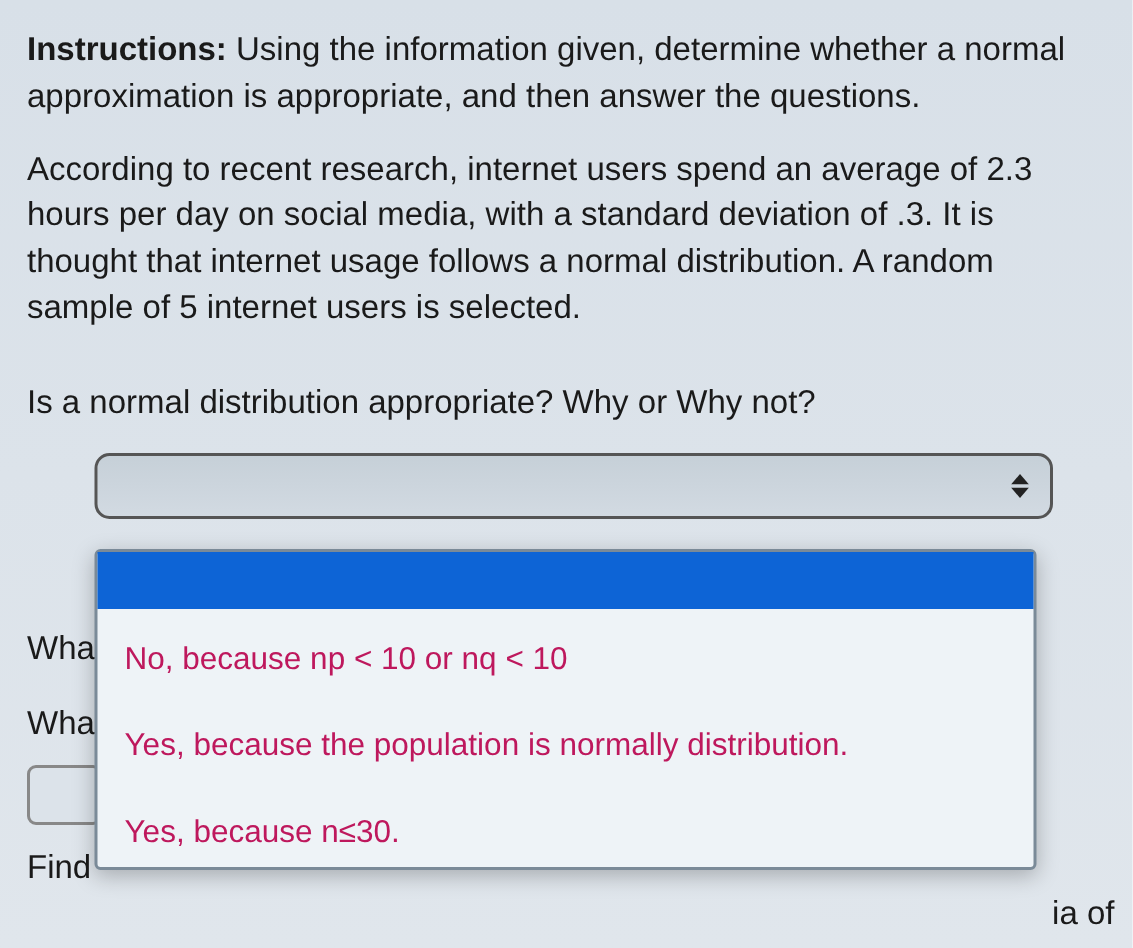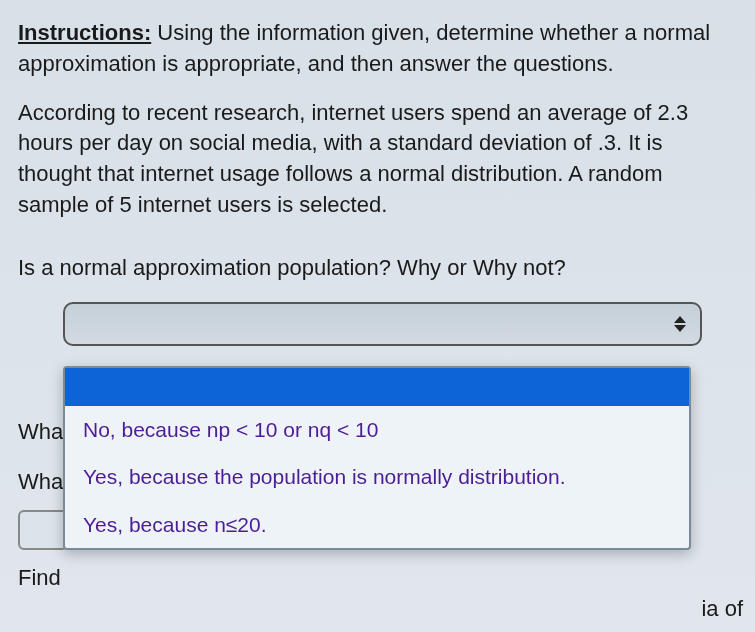--- a/index.html
+++ b/index.html
@@ -19,21 +19,20 @@
     .page {
       padding: 18px 28px 0 18px;
     }
     .instructions {
       font-size: 22px;
       line-height: 1.4;
       margin-bottom: 18px;
     }
     .instructions-label {
       font-weight: bold;
-      text-decoration: underline;
     }
     .context {
       font-size: 22px;
       line-height: 1.4;
       margin-bottom: 32px;
     }
     .question {
       font-size: 22px;
       line-height: 1.4;
       margin-bottom: 18px;
@@ -69,24 +68,24 @@
       left: 45px;
       top: 64px;
       width: 628px;
       background: #eef3f7;
       border: 2px solid #7a8a98;
       border-radius: 4px;
       box-shadow: 0 4px 14px rgba(0,0,0,0.25);
       z-index: 10;
     }
     .dropdown-option {
-      padding: 8px 16px 8px 18px;
+      padding: 18px 16px 8px 18px;
       font-size: 21px;
       line-height: 1.5;
-      color: #4c1d95;
+      color: #be185d;
       cursor: pointer;
     }
     .dropdown-option.highlighted {
       background: #0d64d6;
       height: 38px;
     }
     .behind-layer {
       position: absolute;
       left: 18px;
       right: 0;
@@ -123,39 +122,39 @@
 
 <div class="page">
 
   <div class="instructions">
     <span class="instructions-label">Instructions:</span>
     <span>Using the information given, determine whether a normal approximation is appropriate, and then answer the questions.</span>
   </div>
 
   <div class="context">According to recent research, internet users spend an average of 2.3 hours per day on social media, with a standard deviation of .3. It is thought that internet usage follows a normal distribution. A random sample of 5 internet users is selected.</div>
 
-  <div class="question">Is a normal approximation population? Why or Why not?</div>
+  <div class="question">Is a normal distribution appropriate? Why or Why not?</div>
 
   <div class="dropdown-holder">
     <div class="dropdown-select">
       <span class="updown-icon">
         <svg width="12" height="7" viewBox="0 0 12 7">
             <polygon points="6,0 12,7 0,7" fill="#222"></polygon>
           </svg>
         <svg width="12" height="7" viewBox="0 0 12 7">
             <polygon points="0,0 12,0 6,7" fill="#222"></polygon>
           </svg>
       </span>
     </div>
 
     <div class="dropdown-list">
       <div class="dropdown-option highlighted"></div>
       <div class="dropdown-option">No, because np &lt; 10 or nq &lt; 10</div>
       <div class="dropdown-option">Yes, because the population is normally distribution.</div>
-      <div class="dropdown-option">Yes, because n≤20.</div>
+      <div class="dropdown-option">Yes, because n≤30.</div>
     </div>
   </div>
 
 </div>
 
 <div class="behind-layer">
   <div class="behind-row">Wha</div>
   <div class="behind-row">Wha</div>
   <div class="behind-row">
     <div class="behind-input"></div>

